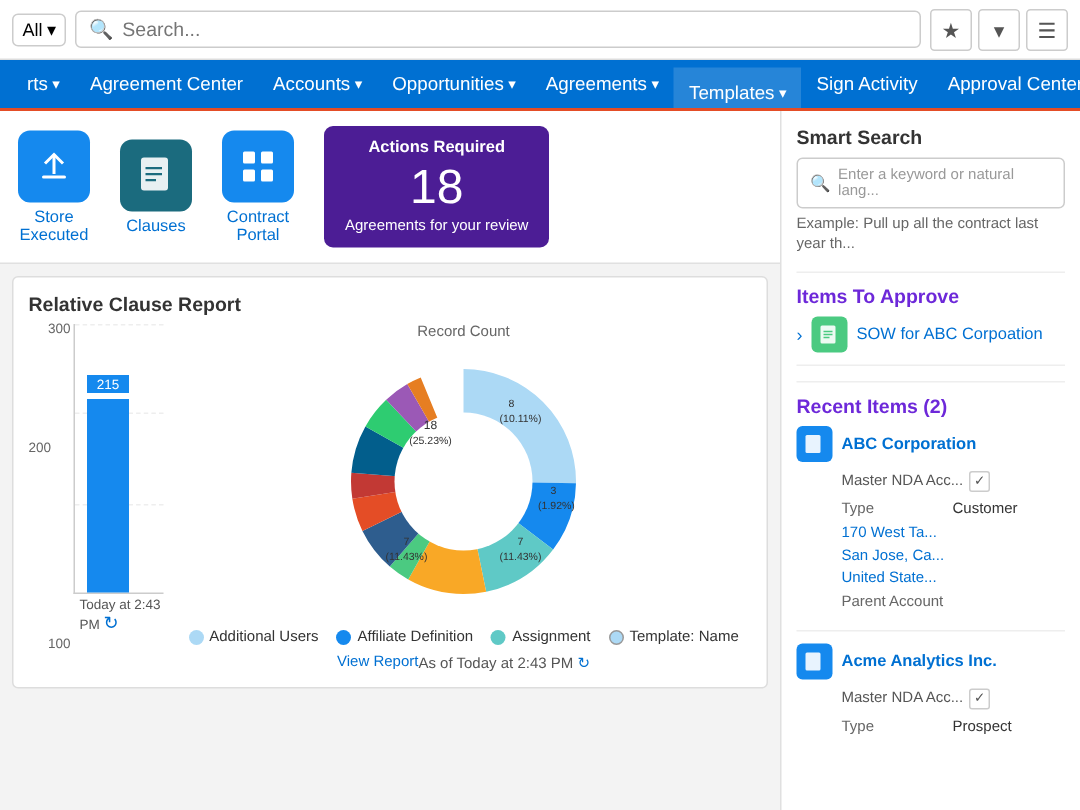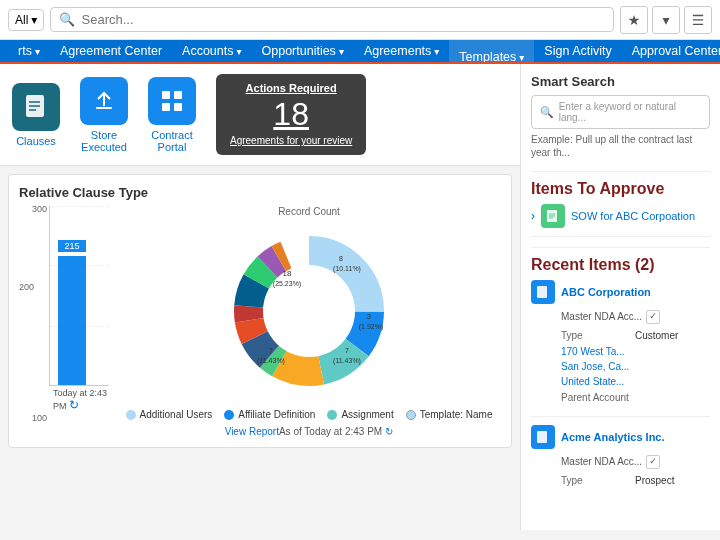--- a/index.html
+++ b/index.html
@@ -55,21 +55,21 @@
       border-radius: 3px;
       display: flex; align-items: center; justify-content: center;
       cursor: pointer;
       font-size: 14px;
       color: #555;
     }
 
     
     .nav-bar {
       background: #0070d2;
-      height: 24px;
+      height: 34px;
       display: flex;
       align-items: center;
       padding: 0 8px;
       gap: 0;
       border-bottom: 2px solid #e44d26;
       overflow: hidden;
     }
     .nav-item {
       color: white;
       font-size: 12.5px;
@@ -131,21 +131,21 @@
       gap: 10px;
       flex: 1;
       align-items: center;
     }
     .alert-card {
       border-radius: 6px;
       padding: 8px 14px;
       text-align: center;
       min-width: 120px;
     }
-    .alert-card.orange { background: #404040; color: white; text-decoration: underline; }
+    .alert-card.orange { background: #4c1d95; color: white; }
     .alert-card.red { background: #c23934; color: white; }
     .alert-title { font-size: 11px; font-weight: 700; margin-bottom: 4px; }
     .alert-number { font-size: 32px; font-weight: 300; line-height: 1; }
     .alert-desc { font-size: 10px; margin-top: 4px; line-height: 1.3; }
 
     
     .chart-section {
       background: white;
       margin: 8px;
       border: 1px solid #ddd;
@@ -220,21 +220,21 @@
       font-size: 11px;
       color: #999;
       display: flex;
       align-items: center;
       gap: 5px;
       margin-bottom: 4px;
     }
     .smart-search-hint { font-size: 10px; color: #666; margin-bottom: 12px; line-height: 1.3; }
 
     
-    .section-title { font-size: 16px; font-weight: 600; color: #7f1d1d; margin-bottom: 6px; }
+    .section-title { font-size: 13px; font-weight: 600; color: #6d28d9; margin-bottom: 6px; }
     .approve-item {
       display: flex;
       align-items: center;
       gap: 6px;
       margin-bottom: 8px;
     }
     .approve-icon {
       width: 24px; height: 24px;
       background: #4bca81;
       border-radius: 4px;
@@ -327,39 +327,39 @@
     <span>Approval Center</span>
   </div>
 </div>
 
 <div class="main-content">
 
   <div class="left-panel">
 
     <div class="quick-actions">
       <div class="action-item">
+        <div class="action-icon blue">
+          <svg width="26" height="26" viewBox="0 0 26 26" fill="white">
+            <polyline points="13,5 13,18" stroke="white" stroke-width="2" fill="none"></polyline>
+            <polyline points="7,11 13,5 19,11" stroke="white" stroke-width="2" fill="none"></polyline>
+            <rect x="5" y="19" width="16" height="2" rx="1" fill="white"></rect>
+          </svg>
+        </div>
+        <span class="action-label">Store<br>Executed</span>
+      </div>
+      <div class="action-item">
         <div class="action-icon teal">
           <svg width="28" height="28" viewBox="0 0 28 28" fill="none">
             <rect x="4" y="2" width="18" height="22" rx="2" fill="white" opacity="0.9"></rect>
             <line x1="7" y1="9" x2="18" y2="9" stroke="#1b6b7e" stroke-width="1.5"></line>
             <line x1="7" y1="13" x2="18" y2="13" stroke="#1b6b7e" stroke-width="1.5"></line>
             <line x1="7" y1="17" x2="14" y2="17" stroke="#1b6b7e" stroke-width="1.5"></line>
           </svg>
         </div>
         <span class="action-label">Clauses</span>
-      </div>
-      <div class="action-item">
-        <div class="action-icon blue">
-          <svg width="26" height="26" viewBox="0 0 26 26" fill="white">
-            <polyline points="13,5 13,18" stroke="white" stroke-width="2" fill="none"></polyline>
-            <polyline points="7,11 13,5 19,11" stroke="white" stroke-width="2" fill="none"></polyline>
-            <rect x="5" y="19" width="16" height="2" rx="1" fill="white"></rect>
-          </svg>
-        </div>
-        <span class="action-label">Store<br>Executed</span>
       </div>
       <div class="action-item">
         <div class="action-icon blue2">
           <svg width="26" height="26" viewBox="0 0 26 26" fill="none">
             <rect x="3" y="3" width="8" height="8" rx="1" fill="white"></rect>
             <rect x="15" y="3" width="8" height="8" rx="1" fill="white"></rect>
             <rect x="3" y="15" width="8" height="8" rx="1" fill="white"></rect>
             <rect x="15" y="15" width="8" height="8" rx="1" fill="white"></rect>
           </svg>
         </div>
@@ -369,21 +369,21 @@
       <div class="alerts-row">
         <div class="alert-card orange">
           <div class="alert-title">Actions Required</div>
           <div class="alert-number">18</div>
           <div class="alert-desc">Agreements for your review</div>
         </div>
       </div>
     </div>
 
     <div class="chart-section">
-      <div class="chart-title">Relative Clause Type</div>
+      <div class="chart-title">Relative Clause Report</div>
 
       <div class="chart-area">
 
         <div style="width:90px; position:relative; padding-left:30px;">
           <div style="font-size:9px;color:#666;position:absolute;top:-2px;left:0;width:28px;text-align:right;">300</div>
           <div style="font-size:9px;color:#666;position:absolute;top:33%;left:0;width:28px;text-align:left;">200</div>
           <div style="font-size:9px;color:#666;position:absolute;bottom:14px;left:0;width:28px;text-align:right;">100</div>
           <div style="position:relative;height:180px;border-left:1px solid #ccc;border-bottom:1px solid #ccc;">
 
             <div style="position:absolute;top:0;left:0;right:0;border-top:1px dashed #eee;"></div>

